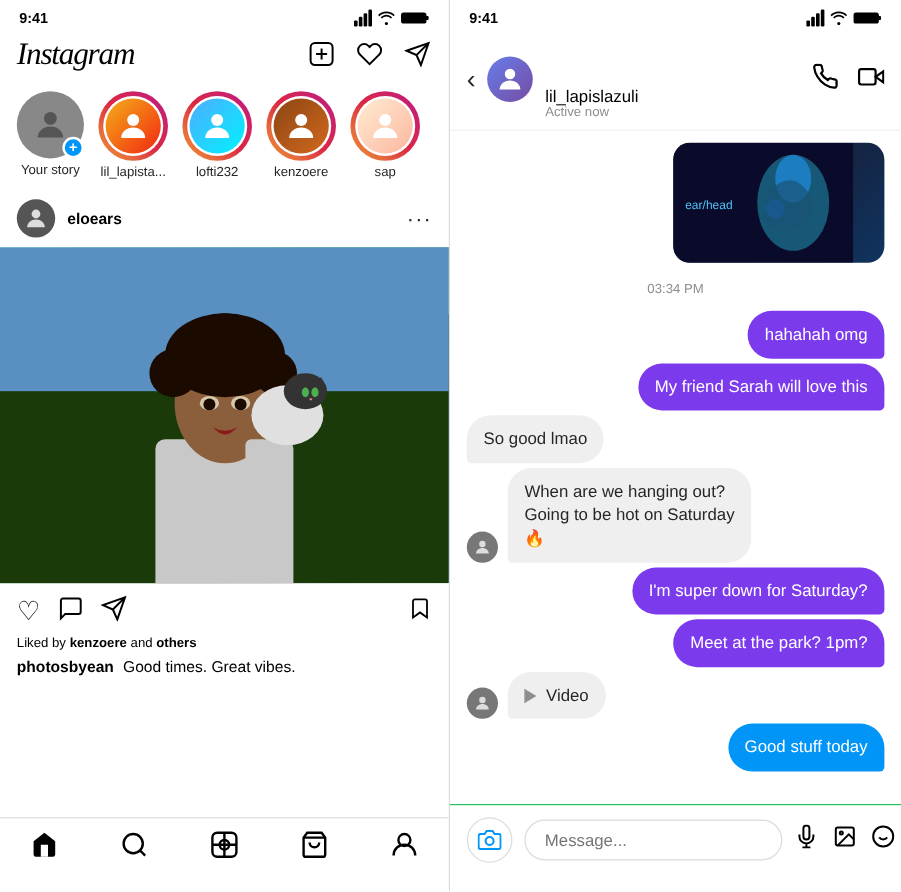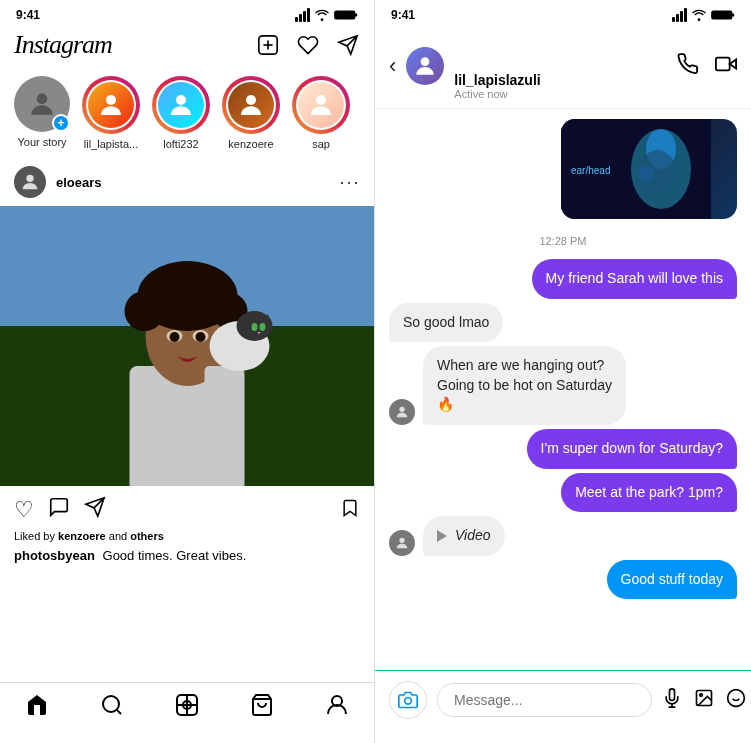--- a/index.html
+++ b/index.html
@@ -274,21 +274,21 @@
       height: 38px;
       border-radius: 50%;
       background: linear-gradient(135deg, #667eea, #764ba2);
       overflow: hidden;
       display: flex;
       align-items: center;
       justify-content: center;
     }
 
     .dm-name-block { display: flex; flex-direction: column; }
-    .dm-username { font-size: 14px; font-weight: 700; margin-top: 40px; }
+    .dm-username { font-size: 14px; font-weight: 400; margin-top: 40px; }
     .dm-status { font-size: 11px; color: #8e8e8e; }
 
     .dm-header-icons { display: flex; gap: 16px; align-items: center; }
 
     
     .messages-area {
       flex: 1;
       overflow-y: auto;
       padding: 10px 14px;
       display: flex;
@@ -362,21 +362,20 @@
       background: linear-gradient(135deg, #1a1a2e, #16213e, #0f3460);
       overflow: hidden;
       align-self: flex-end;
       margin-bottom: 4px;
     }
 
     .video-bubble {
       display: flex;
       align-items: center;
       gap: 8px;
-      font-style: italic;
     }
 
     .play-triangle {
       width: 0;
       height: 0;
       border-top: 6px solid transparent;
       border-bottom: 6px solid transparent;
       border-left: 10px solid #8e8e8e;
     }
 
@@ -751,22 +750,25 @@
           <ellipse cx="100" cy="50" rx="30" ry="40" fill="#1a6b8a" opacity="0.8"></ellipse>
           <ellipse cx="100" cy="30" rx="15" ry="20" fill="#2196F3" opacity="0.6"></ellipse>
           <circle cx="85" cy="55" r="8" fill="#1565C0"></circle>
           <path d="M80 40 Q100 20 115 45 Q120 60 105 70 Q90 80 75 65 Z" fill="#1a5276" opacity="0.7"></path>
           <text x="10" y="55" fill="#4fc3f7" font-size="10">ear/head</text>
         </svg>
       </div>
     </div>
 
 
-    <div class="timestamp-center">12:28 PM</div>
-
+    <div class="timestamp-center">03:34 PM</div>
+
+    <div class="msg-row-right">
+      <div class="msg-bubble msg-sent">hahahah omg</div>
+    </div>
 
     <div class="msg-row-right">
       <div class="msg-bubble msg-sent">My friend Sarah will love this</div>
     </div>
 
     <div class="msg-row">
       <div class="msg-bubble msg-received">So good lmao</div>
     </div>
 
     <div class="msg-row">

